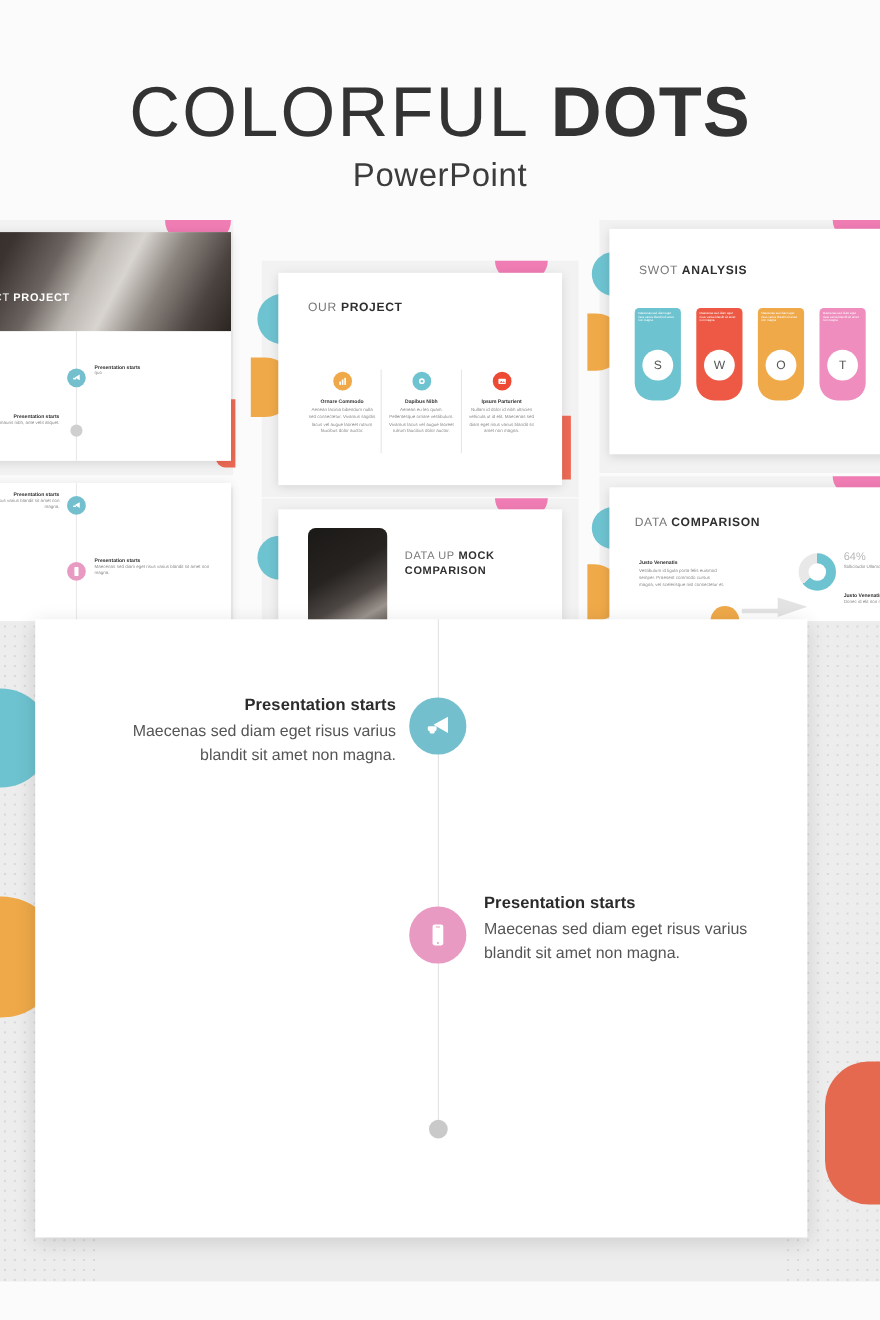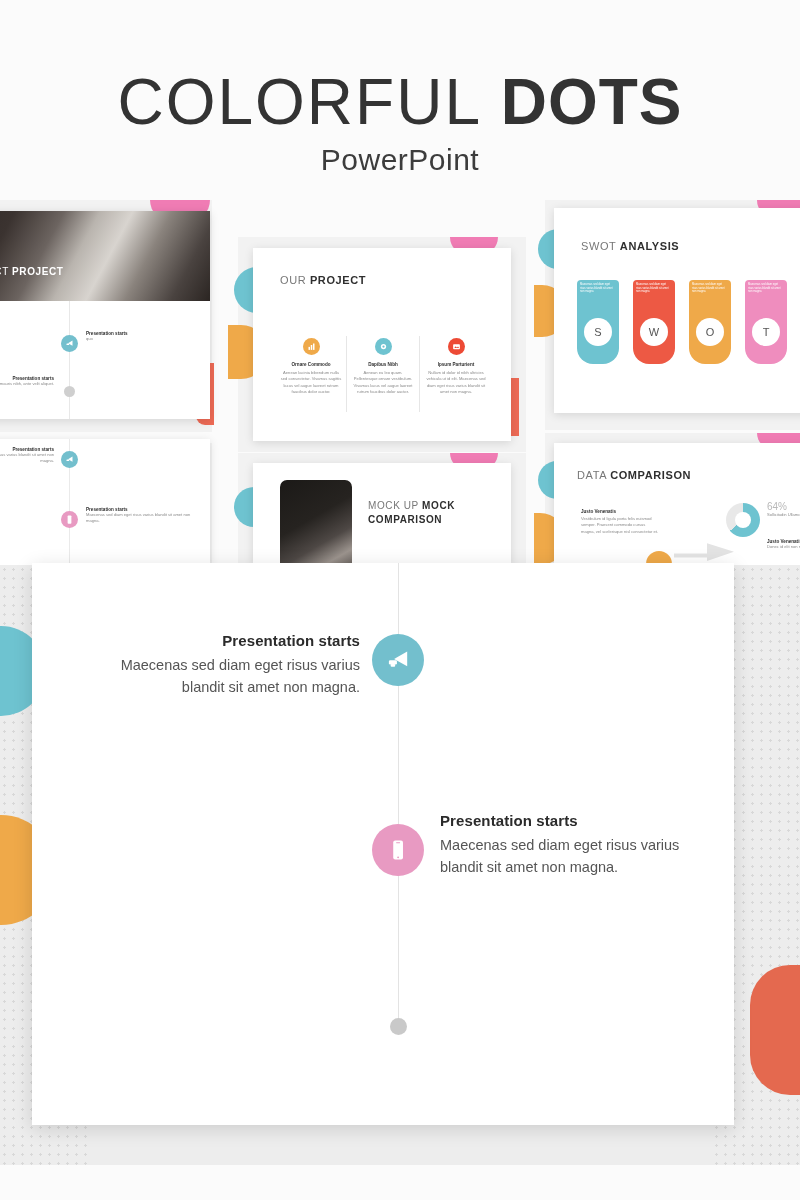--- a/index.html
+++ b/index.html
@@ -247,21 +247,21 @@
     </div>
 
     <div class="cardbg dots" style="left:238px; top:258px; width:288px; height:112px;"></div>
     <div class="shape shp-pink-half" style="left:450px; top:258px; width:48px; height:17px;"></div>
     <div class="shape shp-teal-circ" style="left:234px; top:292px; width:40px; height:40px;"></div>
 
     <div class="card" style="left:253px; top:268px; width:258px; height:102px;">
       <div class="photo2" style="position:absolute;left:27px;top:17px;width:72px;height:100px;border-radius:7px;"></div>
       <div style="position:absolute;left:115px;top:36px;">
         <div class="s-title" style="font-size:10px;line-height:14px;">
-          <span>MOCK UP</span> <b>MOCK</b>
+          <span>DATA UP</span> <b>MOCK</b>
         </div>
         <div class="s-title" style="font-size:10px;line-height:14px;"><b>COMPARISON</b></div>
       </div>
     </div>
 
     <div class="cardbg dots" style="left:545px; top:238px; width:300px; height:135px;"></div>
     <div class="shape shp-pink-half" style="left:757px; top:238px; width:48px; height:17px;"></div>
     <div class="shape shp-teal-circ" style="left:538px; top:266px; width:38px; height:38px;"></div>
     <div class="shape shp-orange-pill" style="left:534px; top:318px; width:32px; height:52px;"></div>
 

